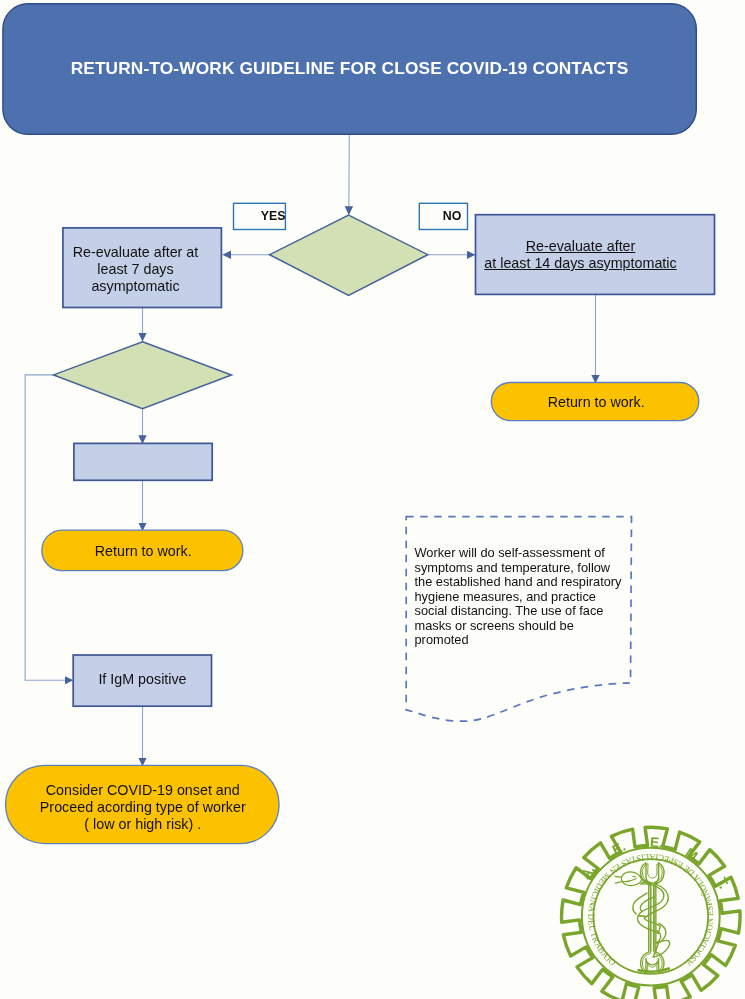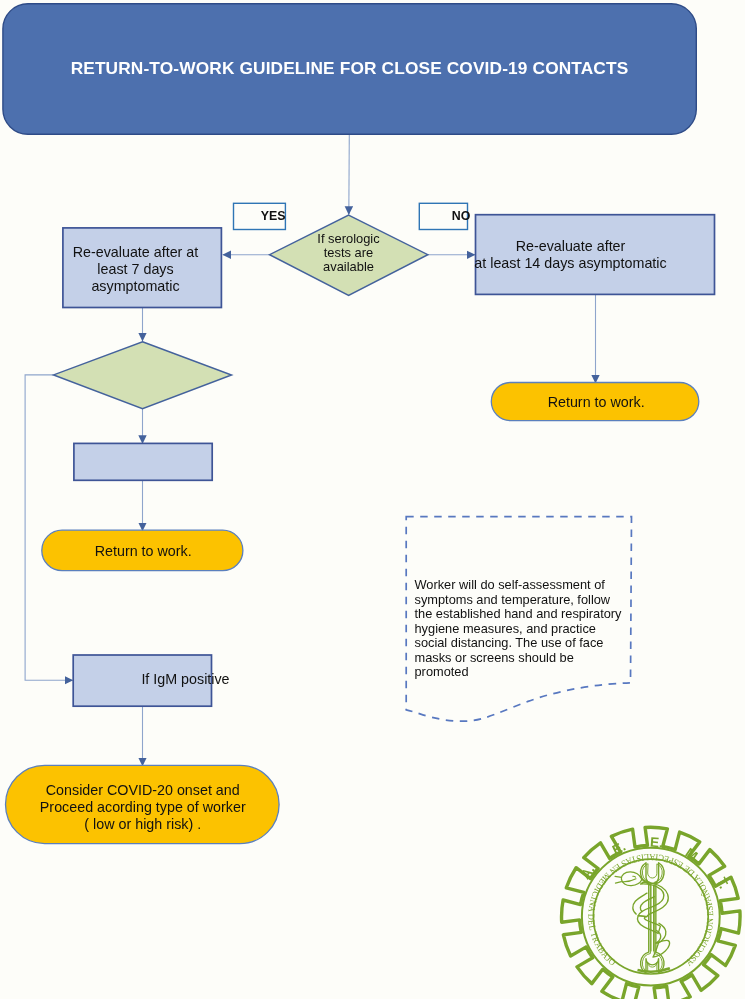--- a/index.html
+++ b/index.html
@@ -4,21 +4,21 @@
 <style>
   html,body{margin:0;padding:0;}
   body{width:745px;height:999px;background:#fdfdf9;overflow:hidden;
        font-family:"Liberation Sans",sans-serif;}
   #stage{position:relative;width:745px;height:999px;}
   svg.layer{position:absolute;left:0;top:0;width:745px;height:999px;}
   .lbl{position:absolute;text-align:center;white-space:pre-line;
        font-family:"Liberation Sans",sans-serif;font-size:14.3px;line-height:17.2px;
        color:#111111;}
   .lbl.tag{font-weight:bold;font-size:12.4px;line-height:14px;text-align:right;}
-  .callout-text{text-align:left;line-height:19px;margin-top:32px;}
+  .callout-text{text-align:left;line-height:19px;}
 </style>
 </head>
 <body>
 
 <div id="stage">
 
   <svg class="layer" viewBox="0 0 745 999">
     <defs>
       <marker id="arrow" markerWidth="9" markerHeight="9" refX="8.2" refY="4.5" orient="auto" markerUnits="userSpaceOnUse">
         <path d="M0,0.3 L8.6,4.5 L0,8.7 z" fill="#44629c"></path>
@@ -146,34 +146,31 @@
         <path d="
           M655.9,943.0
           C660.9,941.3 665.9,939.3 668.2,940.6
           C671.0,942.2 669.3,947.2 665.3,951.0
           C661.7,954.4 656.8,956.7 653.0,957.1
           C655.2,953.0 657.0,947.8 658.5,943.0 Z" stroke-width="1.3"></path>
       </g>
     </g>
   </svg>
 
-  <div class="lbl" style="left:269px;top:231.6px;width:159px;font-size:12.9px;line-height:14.1px;">If serologic
-tests are
-available</div>
   <div class="lbl tag" style="left:233.3px;top:208.6px;width:52.3px;">YES</div>
-  <div class="lbl tag" style="left:421px;top:208.6px;width:49.3px;">NO</div>
+  <div class="lbl tag" style="left:412px;top:208.6px;width:49.3px;">NO</div>
   <div class="lbl" style="left:56px;top:243.5px;width:159px;">Re-evaluate after at
 least 7 days
 asymptomatic</div>
-  <div class="lbl" style="left:452px;top:237.8px;width:237px;">Re-evaluate after
+  <div class="lbl" style="left:462px;top:237.8px;width:237px;text-decoration:underline;">Re-evaluate after
 at least 14 days asymptomatic</div>
   <div class="lbl" style="left:492.3px;top:393.9px;width:207.7px;">Return to work.</div>
   <div class="lbl" style="left:41.7px;top:543.3px;width:203px;">Return to work.</div>
-  <div class="lbl" style="left:73.2px;top:671.3px;width:138.6px;padding-left:43px;">If IgM positive</div>
-  <div class="lbl" style="left:6.8px;top:782.2px;width:271.9px;line-height:16.8px;">Consider COVID-20 onset and
+  <div class="lbl" style="left:73.2px;top:671.3px;width:138.6px;">If IgM positive</div>
+  <div class="lbl" style="left:6.8px;top:782.2px;width:271.9px;line-height:16.8px;">Consider COVID-19 onset and
 Proceed acording type of worker
 ( low or high risk) .</div>
   <div class="lbl callout-text" style="left:414.5px;top:546.0px;width:225px;font-size:12.8px;line-height:14.55px;">Worker will do self-assessment of
 symptoms and temperature, follow
 the established hand and respiratory
 hygiene measures, and practice
 social distancing. The use of face
 masks or screens should be
 promoted</div>
 

